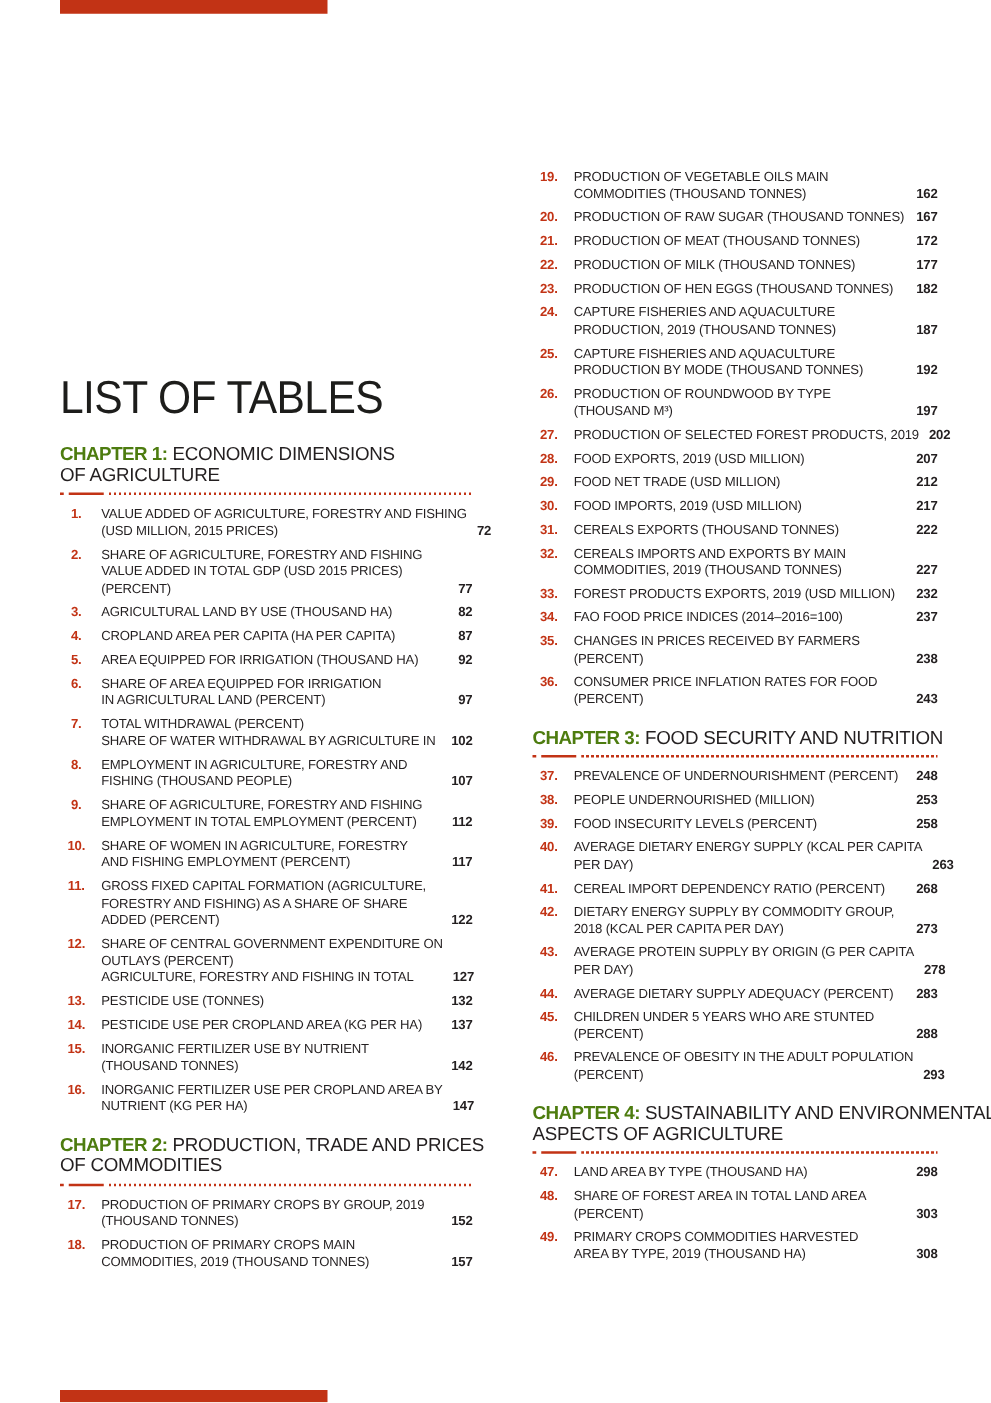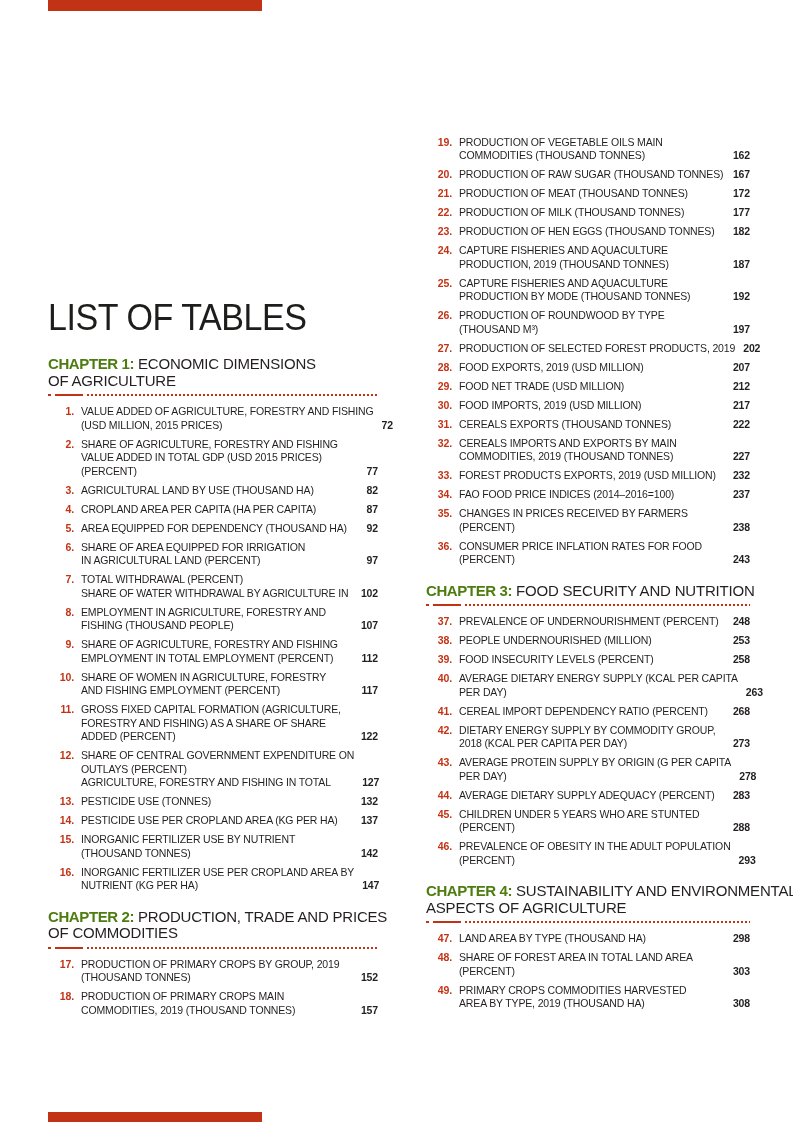--- a/index.html
+++ b/index.html
@@ -64,21 +64,21 @@
     display:flex;
     align-items:stretch;
     margin-top:5.5px;
     font-size:10.5px;
     line-height:13.5px;
     letter-spacing:-0.15px;
     cursor:default;
   }
   .entry .num {
     flex:0 0 26px;
-    text-align:right;
+    text-align:center;
     color:#c23315;
     font-weight:700;
     padding-right:0;
   }
   .entry .body {
     flex:1 1 auto;
     display:flex;
     justify-content:space-between;
     gap:8px;
     margin-left:7px;
@@ -152,21 +152,21 @@
             <div class="lines">
               <div class="ln">CROPLAND AREA PER CAPITA (HA PER CAPITA)</div>
             </div>
             <span class="pg">87</span>
           </div>
         </div>
         <div class="entry">
           <span class="num">5.</span>
           <div class="body">
             <div class="lines">
-              <div class="ln">AREA EQUIPPED FOR DEPENDENCY (THOUSAND HA)</div>
+              <div class="ln">AREA EQUIPPED FOR IRRIGATION (THOUSAND HA)</div>
             </div>
             <span class="pg">92</span>
           </div>
         </div>
         <div class="entry">
           <span class="num">6.</span>
           <div class="body">
             <div class="lines">
               <div class="ln">SHARE OF AREA EQUIPPED FOR IRRIGATION</div>
               <div class="ln">IN AGRICULTURAL LAND (PERCENT)</div>

